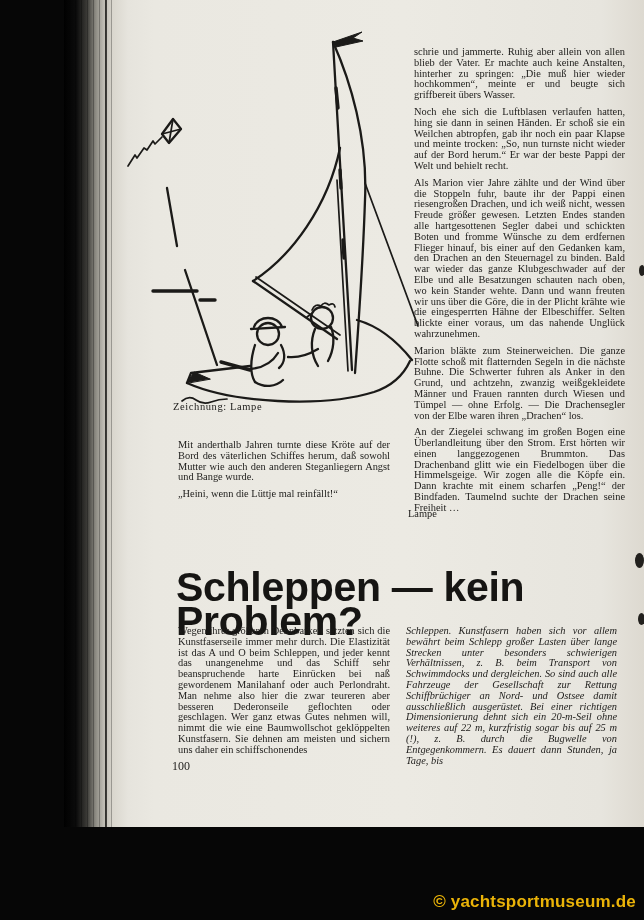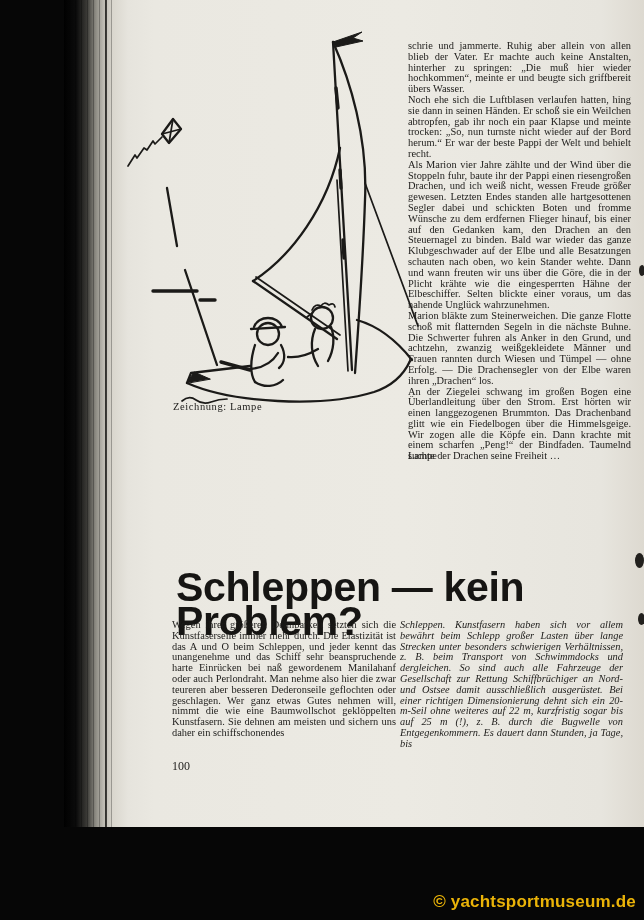--- a/index.html
+++ b/index.html
@@ -18,21 +18,21 @@
   .book-edge-line{
     position:absolute;left:105px;top:0;width:2px;height:827px;background:#23221f;opacity:.85;
   }
   .page{
     position:absolute;left:112px;top:0;width:532px;height:827px;
     background:linear-gradient(90deg,#d9d6cd 0%,#e6e4dd 3%,#eae8e1 8%,#eceae3 55%,#e7e5de 92%,#ddd9d0 100%);
   }
   .edge-mark{position:absolute;background:#22201d;border-radius:50%;}
   
   .col{position:absolute;color:#1d1c1a;font-size:10.4px;line-height:10.8px;}
-  .col p{margin:0;text-align:justify;}
+  .col p{margin:6px;text-align:justify;}
   .col-right-top{left:296px;top:41px;width:223px;}
   .col-left-story{left:60px;top:434px;width:224px;}
   .caption{
     position:absolute;left:61px;top:401px;width:224px;
     font-weight:400;font-size:10.5px;letter-spacing:.6px;color:#1d1c1a;
   }
   .signature{margin-top:-10.8px;}
   .headline{
     position:absolute;left:64px;top:543px;width:450px;
     font-family:"Liberation Sans", sans-serif;font-weight:700;
@@ -137,20 +137,22 @@
   <div class="col col-right-top">
     <p>schrie und jammerte. Ruhig aber allein von allen blieb der Vater. Er machte auch keine Anstalten, hinterher zu springen: „Die muß hier wieder hochkommen“, meinte er und beugte sich griffbereit übers Wasser.</p>
     <p>Noch ehe sich die Luftblasen verlaufen hatten, hing sie dann in seinen Händen. Er schoß sie ein Weilchen abtropfen, gab ihr noch ein paar Klapse und meinte trocken: „So, nun turnste nicht wieder auf der Bord herum.“ Er war der beste Pappi der Welt und behielt recht.</p>
     <p>Als Marion vier Jahre zählte und der Wind über die Stoppeln fuhr, baute ihr der Pappi einen riesengroßen Drachen, und ich weiß nicht, wessen Freude größer gewesen. Letzten Endes standen alle hartgesottenen Segler dabei und schickten Boten und fromme Wünsche zu dem erdfernen Flieger hinauf, bis einer auf den Gedanken kam, den Drachen an den Steuernagel zu binden. Bald war wieder das ganze Klubgeschwader auf der Elbe und alle Besatzungen schauten nach oben, wo kein Stander wehte. Dann und wann freuten wir uns über die Göre, die in der Plicht krähte wie die eingesperrten Hähne der Elbeschiffer. Selten blickte einer voraus, um das nahende Unglück wahrzunehmen.</p>
     <p>Marion bläkte zum Steinerweichen. Die ganze Flotte schoß mit flatternden Segeln in die nächste Buhne. Die Schwerter fuhren als Anker in den Grund, und achtzehn, zwanzig weißgekleidete Männer und Frauen rannten durch Wiesen und Tümpel — ohne Erfolg. — Die Drachensegler von der Elbe waren ihren „Drachen“ los.</p>
     <p>An der Ziegelei schwang im großen Bogen eine Überlandleitung über den Strom. Erst hörten wir einen langgezogenen Brummton. Das Drachenband glitt wie ein Fiedelbogen über die Himmelsgeige. Wir zogen alle die Köpfe ein. Dann krachte mit einem scharfen „Peng!“ der Bindfaden. Taumelnd suchte der Drachen seine Freiheit …</p>
     <div class="signature">Lampe</div>
   </div>
 
   <div class="col col-left-story">
+    <p>Mit anderthalb Jahren turnte diese Kröte auf der Bord des väterlichen Schiffes herum, daß sowohl Mutter wie auch den anderen Steganliegern Angst und Bange wurde.</p>
+    <p>„Heini, wenn die Lüttje mal reinfällt!“</p>
   </div>
 
   <h1 class="headline">Schleppen — kein Problem?</h1>
 
   <div class="col col-art-left">
     <p>Wegen ihrer größeren Dehnbarkeit setzten sich die Kunstfaserseile immer mehr durch. Die Elastizität ist das A und O beim Schleppen, und jeder kennt das unangenehme und das Schiff sehr beanspruchende harte Einrücken bei naß gewordenem Manilahanf oder auch Perlondraht. Man nehme also hier die zwar teureren aber besseren Dederonseile geflochten oder geschlagen. Wer ganz etwas Gutes nehmen will, nimmt die wie eine Baumwollschot geklöppelten Kunstfasern. Sie dehnen am meisten und sichern uns daher ein schiffschonendes</p>
   </div>
   <div class="col col-art-right">
     <p>Schleppen. Kunstfasern haben sich vor allem bewährt beim Schlepp großer Lasten über lange Strecken unter besonders schwierigen Verhältnissen, z. B. beim Transport von Schwimmdocks und dergleichen. So sind auch alle Fahrzeuge der Gesellschaft zur Rettung Schiffbrüchiger an Nord- und Ostsee damit ausschließlich ausgerüstet. Bei einer richtigen Dimensionierung dehnt sich ein 20-m-Seil ohne weiteres auf 22 m, kurzfristig sogar bis auf 25 m (!), z. B. durch die Bugwelle von Entgegenkommern. Es dauert dann Stunden, ja Tage, bis</p>
   </div>

